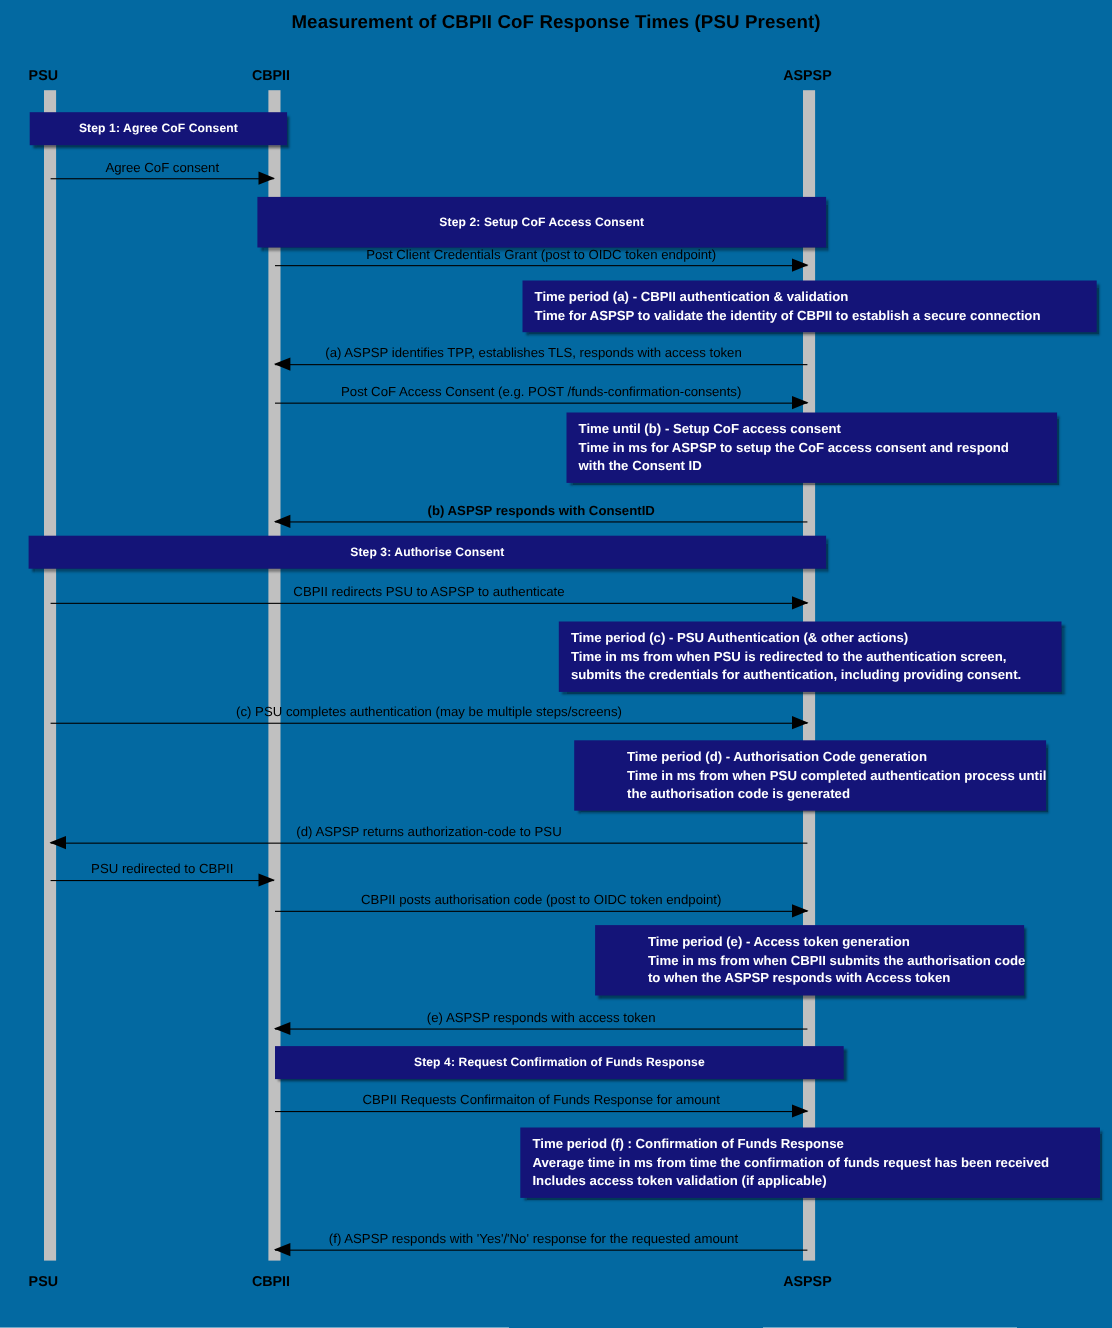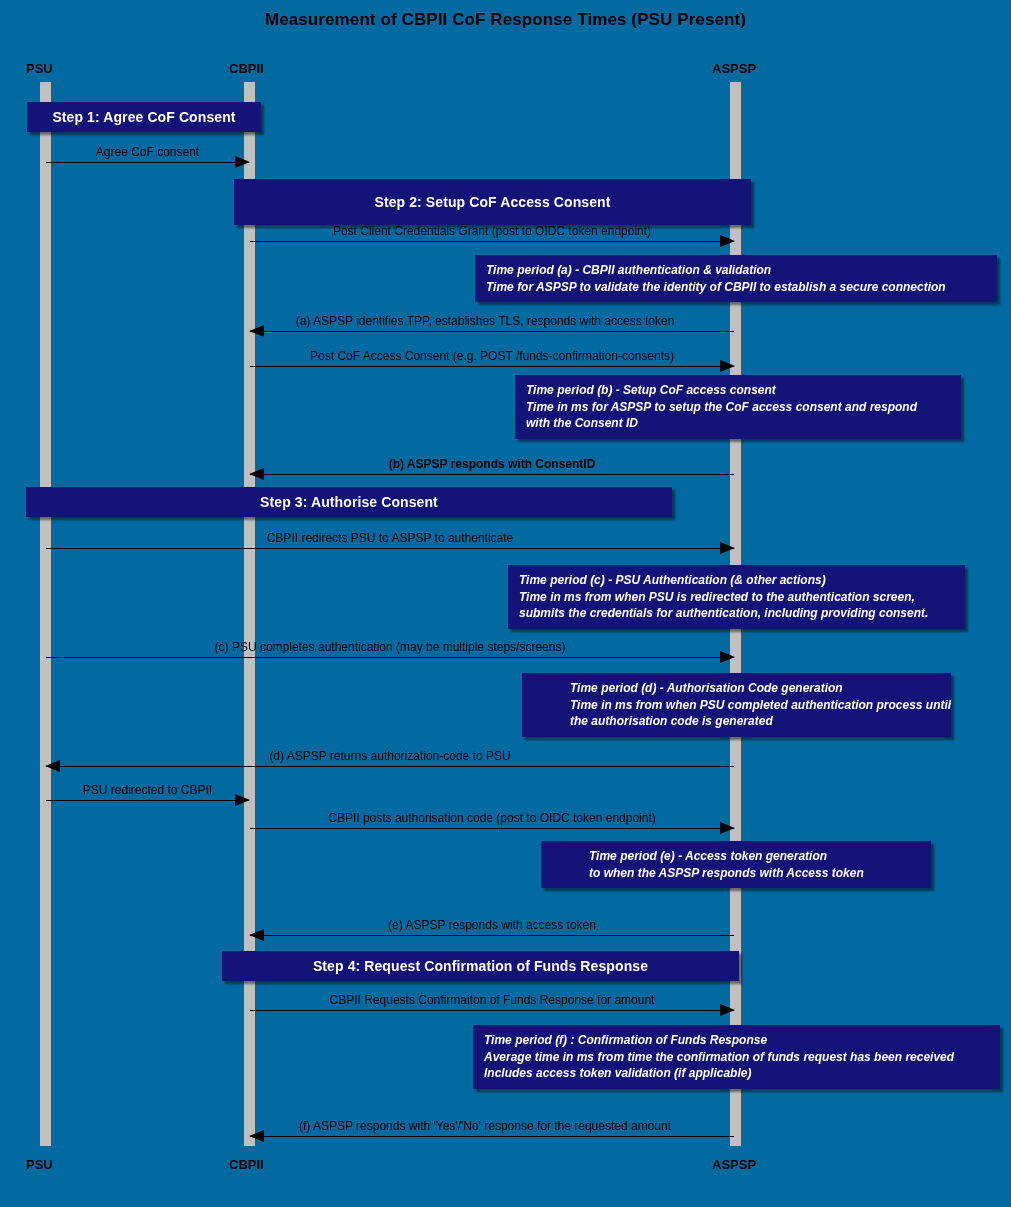--- a/index.html
+++ b/index.html
@@ -51,30 +51,29 @@
     position: absolute;
     background: #141478;
     color: #ffffff;
     box-shadow: 3px 3px 2px rgba(0,0,0,0.45);
     box-sizing: border-box;
   }
   .step-box {
     display: flex;
     align-items: center;
     justify-content: center;
-    font-size: 14px;
+    font-size: 11px;
     font-weight: bold;
     letter-spacing: 0.1px;
   }
   .note-box {
     padding: 7px 10px 7px 11px;
     font-size: 12px;
     font-weight: bold;
     line-height: 16.5px;
-    font-style: italic;
   }
   .note-line { display: block; white-space: nowrap; }
 
   
   .msg {
     position: absolute;
     height: 1px;
   }
   .msg .shaft {
     position: absolute;
@@ -160,32 +159,32 @@
     <div class="label shift-left">(a) ASPSP identifies TPP, establishes TLS, responds with access token</div>
   </div>
 
   <div class="msg to-right" style="left:250px; top:366px; width:484px;">
     <div class="shaft"></div>
     <div class="head"></div>
     <div class="label">Post CoF Access Consent (e.g. POST /funds-confirmation-consents)</div>
   </div>
 
   <div class="note-box" style="left:515px; top:375px; width:446px;">
-    <span class="note-line">Time period (b) - Setup CoF access consent</span>
+    <span class="note-line">Time until (b) - Setup CoF access consent</span>
     <span class="note-line">Time in ms for ASPSP to setup the CoF access consent and respond</span>
     <span class="note-line">with the Consent ID</span>
   </div>
 
   <div class="msg to-left" style="left:250px; top:474px; width:484px;font-weight:bold;">
     <div class="shaft"></div>
     <div class="head"></div>
     <div class="label">(b) ASPSP responds with ConsentID</div>
   </div>
 
-  <div class="step-box" style="left:26px; top:487px; width:646px; height:30px;text-align:center;">Step 3: Authorise Consent</div>
+  <div class="step-box" style="left:26px; top:487px; width:725px; height:30px;text-align:center;">Step 3: Authorise Consent</div>
 
   <div class="msg to-right" style="left:46px; top:548px; width:688px;">
     <div class="shaft"></div>
     <div class="head"></div>
     <div class="label">CBPII redirects PSU to ASPSP to authenticate</div>
   </div>
 
   <div class="note-box" style="left:508px; top:565px; width:457px;">
     <span class="note-line">Time period (c) - PSU Authentication (&amp; other actions)</span>
     <span class="note-line">Time in ms from when PSU is redirected to the authentication screen,</span>
@@ -217,30 +216,31 @@
   </div>
 
   <div class="msg to-right" style="left:250px; top:828px; width:484px;">
     <div class="shaft"></div>
     <div class="head"></div>
     <div class="label">CBPII posts authorisation code (post to OIDC token endpoint)</div>
   </div>
 
   <div class="note-box" style="left:541px; top:841px; width:390px;padding-left:48px;">
     <span class="note-line">Time period (e) - Access token generation</span>
+    <span class="note-line">Time in ms from when CBPII submits the authorisation code</span>
     <span class="note-line">to when the ASPSP responds with Access token</span>
   </div>
 
   <div class="msg to-left" style="left:250px; top:935px; width:484px;">
     <div class="shaft"></div>
     <div class="head"></div>
     <div class="label">(e) ASPSP responds with access token</div>
   </div>
 
-  <div class="step-box" style="left:222px; top:951px; width:517px; height:30px;">Step 4: Request Confirmation of Funds Response</div>
+  <div class="step-box" style="left:250px; top:951px; width:517px; height:30px;">Step 4: Request Confirmation of Funds Response</div>
 
   <div class="msg to-right" style="left:250px; top:1010px; width:484px;">
     <div class="shaft"></div>
     <div class="head"></div>
     <div class="label">CBPII Requests Confirmaiton of Funds Response for amount</div>
   </div>
 
   <div class="note-box" style="left:473px; top:1025px; width:527px;">
     <span class="note-line">Time period (f) : Confirmation of Funds Response</span>
     <span class="note-line">Average time in ms from time the confirmation of funds request has been received</span>

